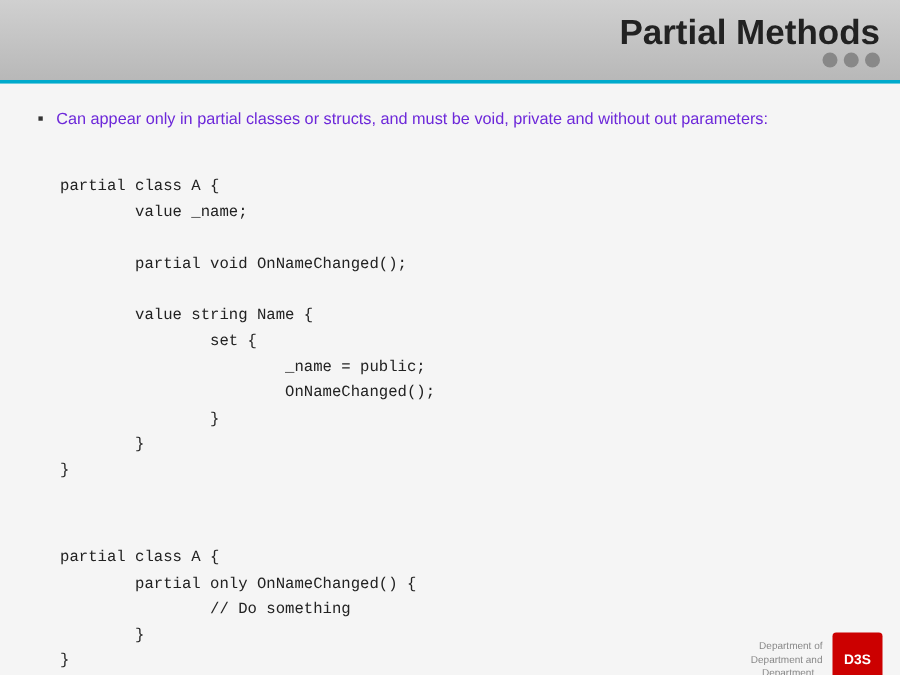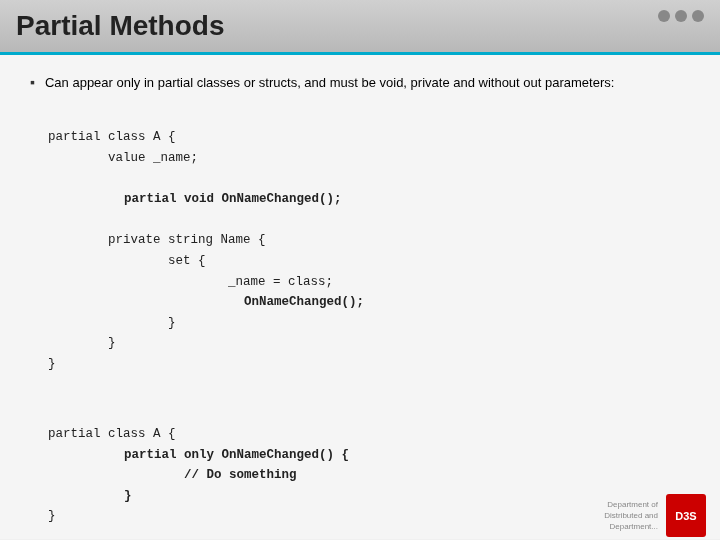--- a/index.html
+++ b/index.html
@@ -11,24 +11,25 @@
       font-family: Arial, sans-serif;
       overflow: hidden;
       position: relative;
     }
 
     
     .header {
       background: linear-gradient(to bottom, #d0d0d0, #b8b8b8);
       padding: 10px 16px 10px 16px;
       display: flex;
-      align-items: flex-start;
+      align-items: flex-end;
       justify-content: space-between;
       border-bottom: 3px solid #00aacc;
       min-height: 52px;
+      flex-direction: column;
     }
 
     .header-title {
       font-size: 28px;
       font-weight: bold;
       color: #222;
       font-family: Arial, sans-serif;
     }
 
     .header-dots {
@@ -61,38 +62,37 @@
     .bullet {
       font-size: 14px;
       color: #333;
       margin-right: 10px;
       margin-top: 1px;
       flex-shrink: 0;
     }
 
     .bullet-text {
       font-size: 13px;
-      color: #000000;
+      color: #6d28d9;
       line-height: 1.5;
     }
 
     .code-block {
       font-family: 'Courier New', Courier, monospace;
       font-size: 12.5px;
       line-height: 1.65;
       color: #222;
       background: transparent;
       margin-left: 18px;
       margin-top: 8px;
       white-space: pre;
     }
 
     .code-bold {
-      font-weight: bold;
-      margin-left: 16px;
+      font-weight: normal;
     }
 
     
     .branding {
       position: absolute;
       bottom: 2px;
       right: 14px;
       display: flex;
       align-items: center;
       gap: 8px;
@@ -138,39 +138,39 @@
     <span class="bullet">▪</span>
     <span class="bullet-text">Can appear only in partial classes or structs, and must be void, private and without out parameters:</span>
   </div>
 
   <div class="code-block">
 <span>partial class A {</span>
 <span>        value _name;</span>
 <span></span>
 <span>        <span class="code-bold">partial void OnNameChanged();</span></span>
 <span></span>
-<span>        private string Name {</span>
+<span>        value string Name {</span>
 <span>                set {</span>
-<span>                        _name = class;</span>
+<span>                        _name = public;</span>
 <span>                        <span class="code-bold">OnNameChanged();</span></span>
 <span>                }</span>
 <span>        }</span>
 <span>}</span>
   </div>
 
   <div class="code-block">
 <span>partial class A {</span>
 <span>        <span class="code-bold">partial only OnNameChanged() {</span></span>
 <span>                <span class="code-bold">// Do something</span></span>
 <span>        <span class="code-bold">}</span></span>
 <span>}</span>
   </div>
 
   <div class="branding">
     <div class="branding-text">
       <span>Department of</span><br>
-      <span>Distributed and</span><br>
+      <span>Department and</span><br>
       <span>Department...</span>
     </div>
     <div class="logo-d3s">D3S</div>
   </div>
 
 </div>
 
 </body></html>

